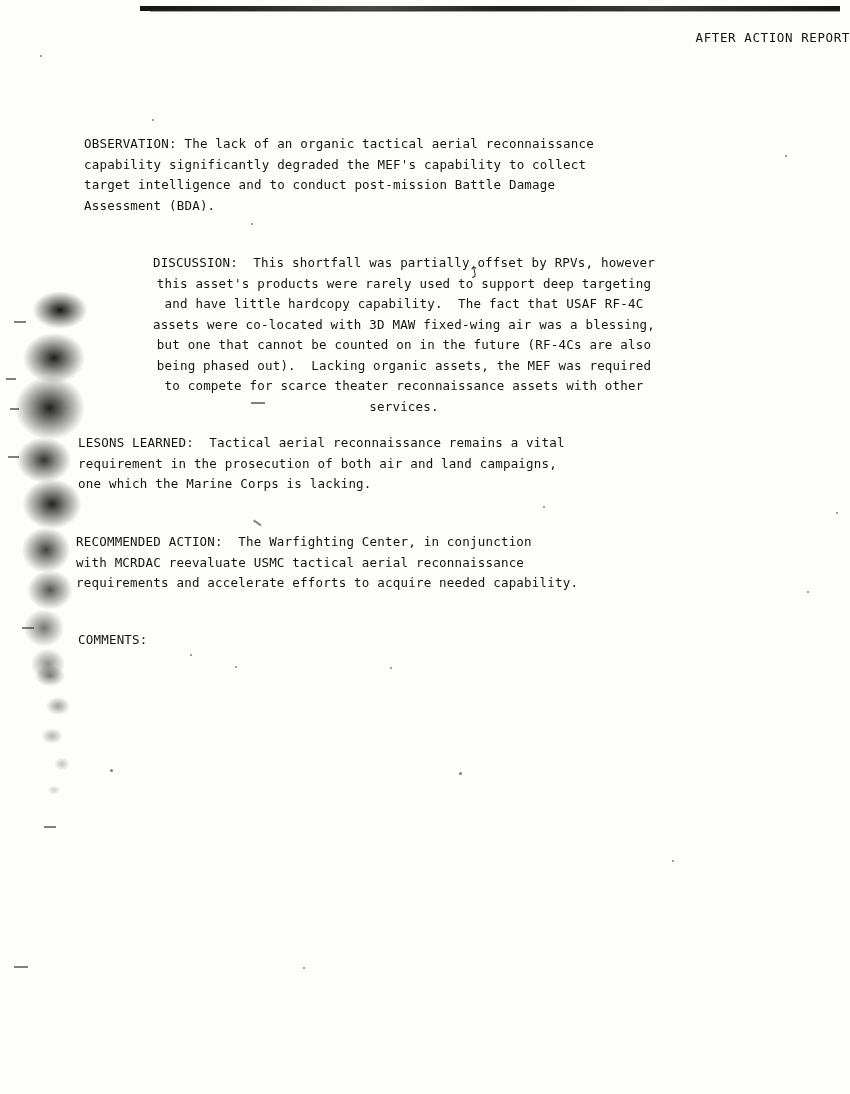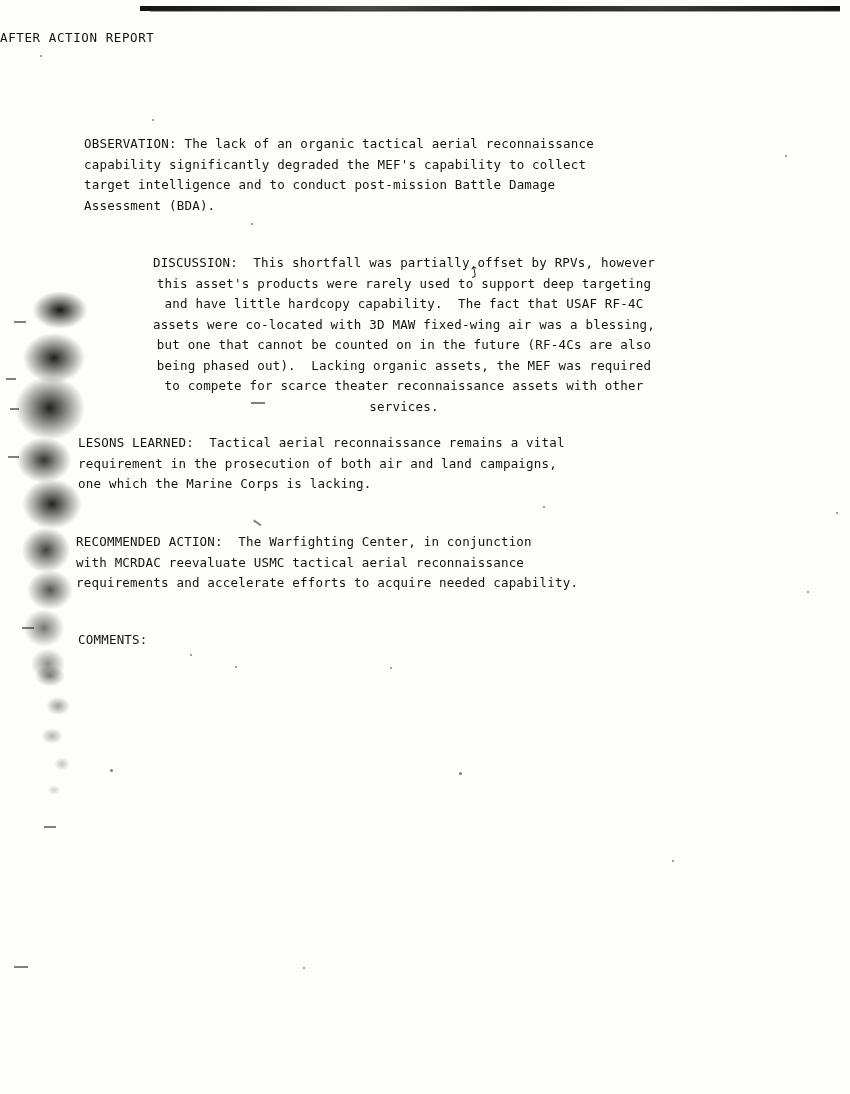--- a/index.html
+++ b/index.html
@@ -36,21 +36,21 @@
     background: #2d2d2d;
     opacity: 0.45;
   }
 
   
   .doc-title {
     position: absolute;
     left: 0;
     top: 30px;
     width: 850px;
-    text-align: left;
+    text-align: right;
     font-size: 12.5px;
     letter-spacing: 0.6px;
   }
 
   .blk {
     position: absolute;
     font-size: 12.5px;
     line-height: 20.5px;
     letter-spacing: 0.2px;
     white-space: pre-wrap;

